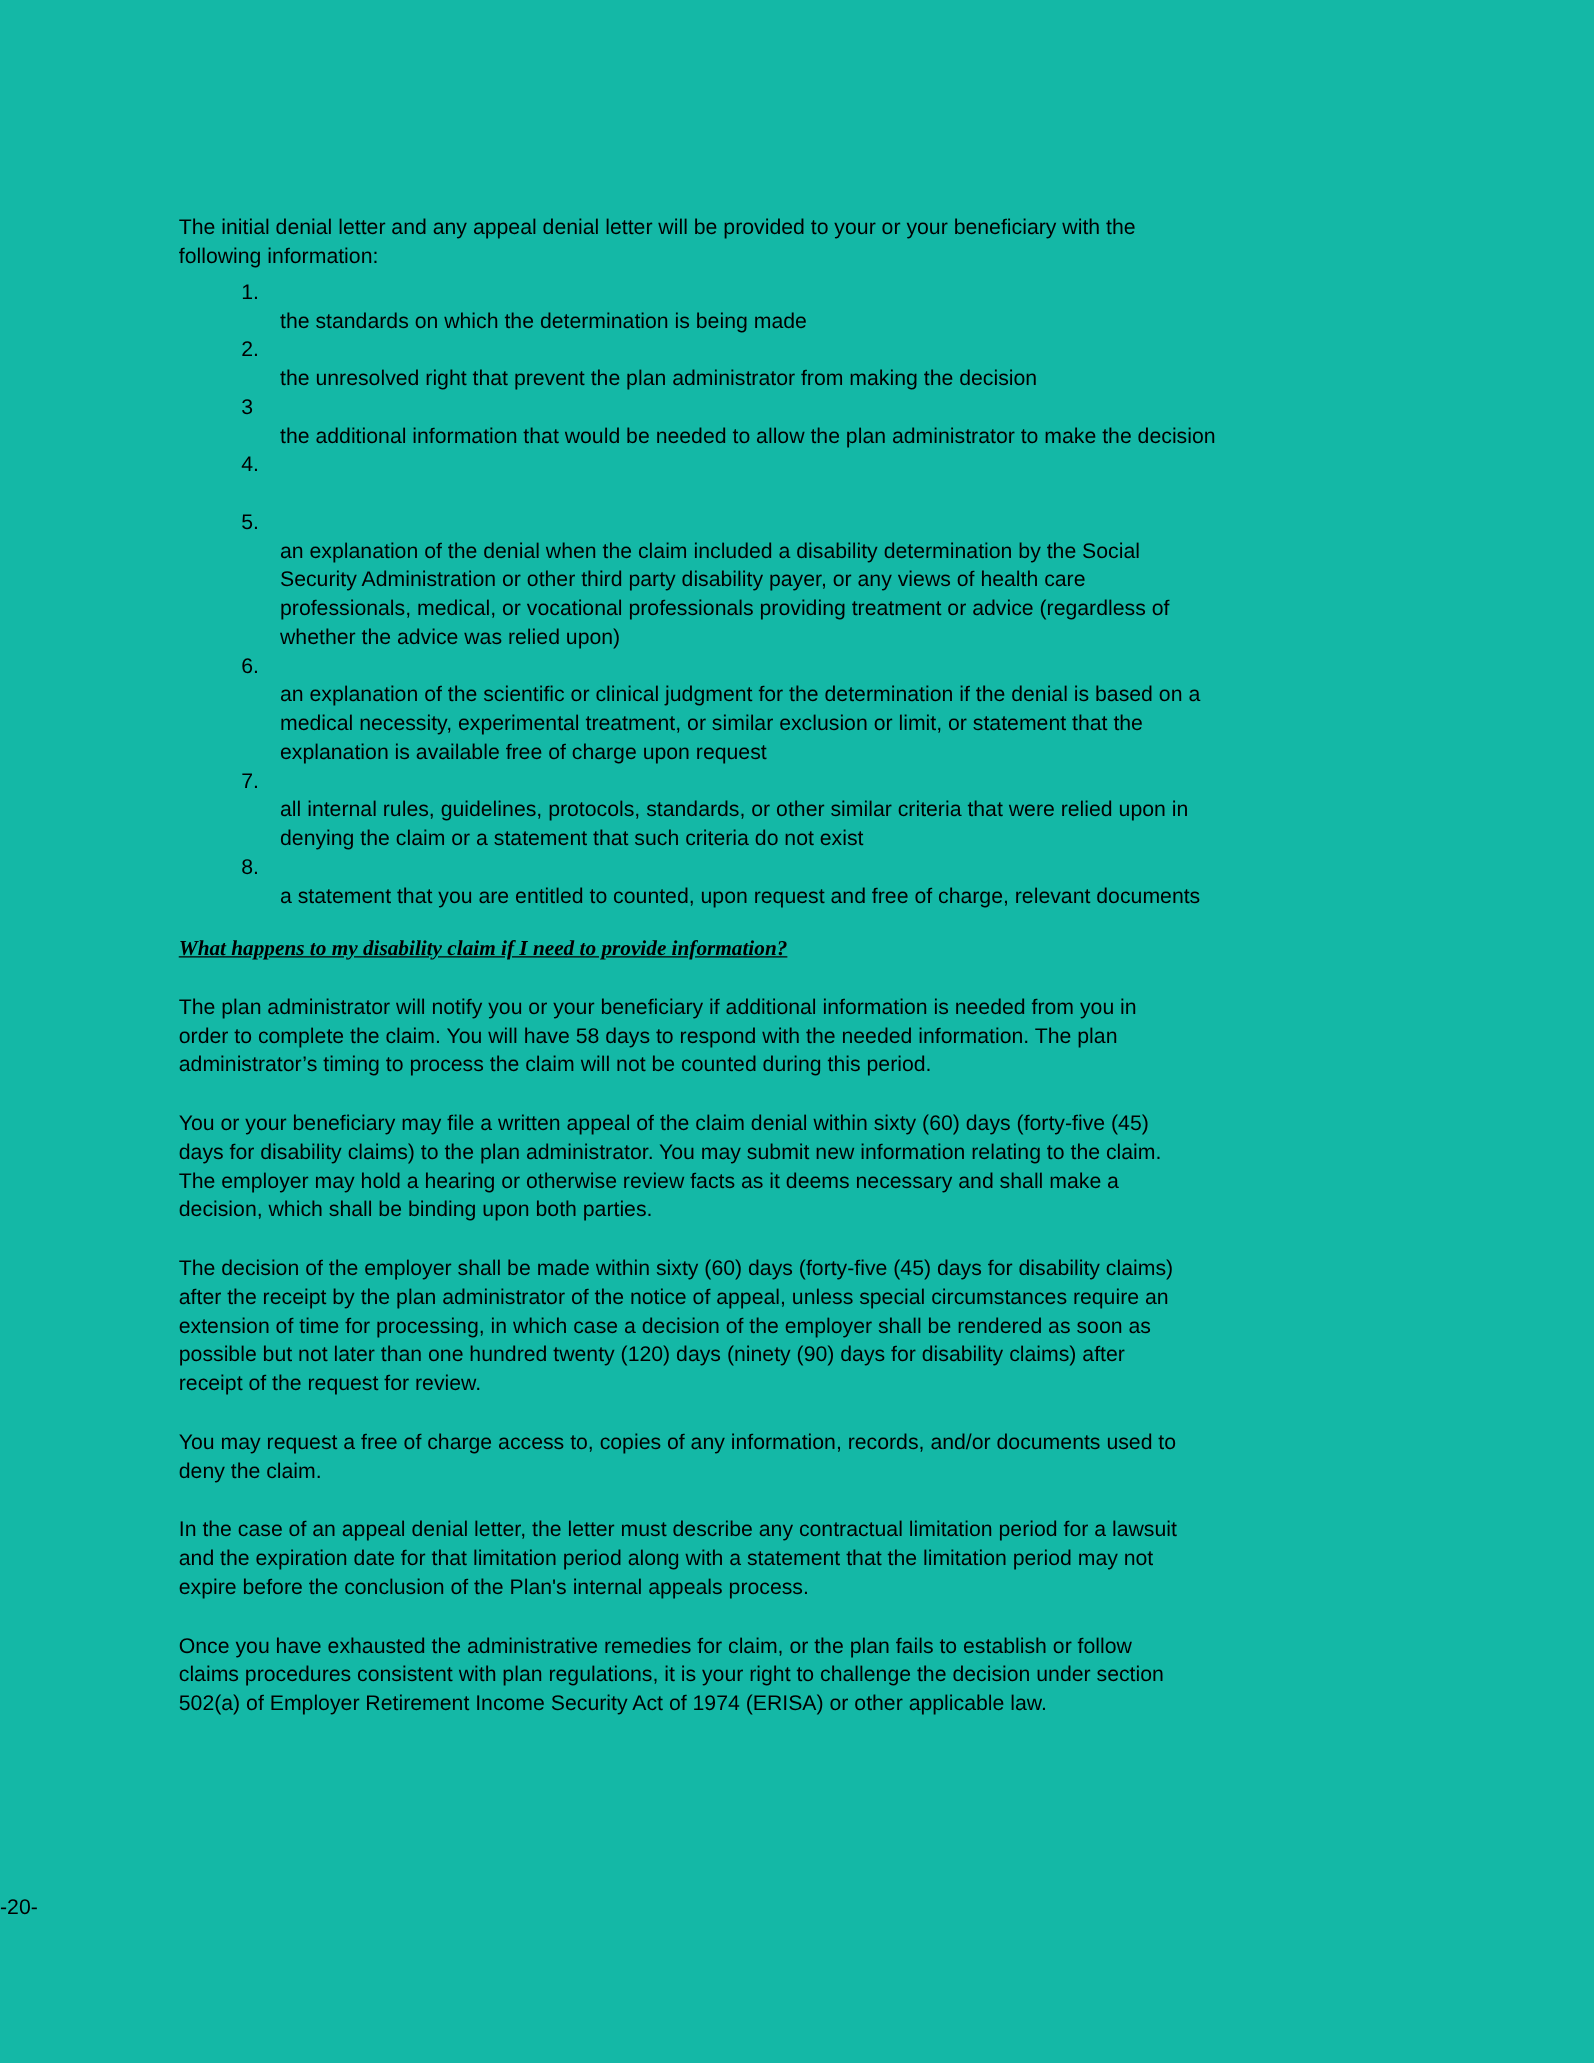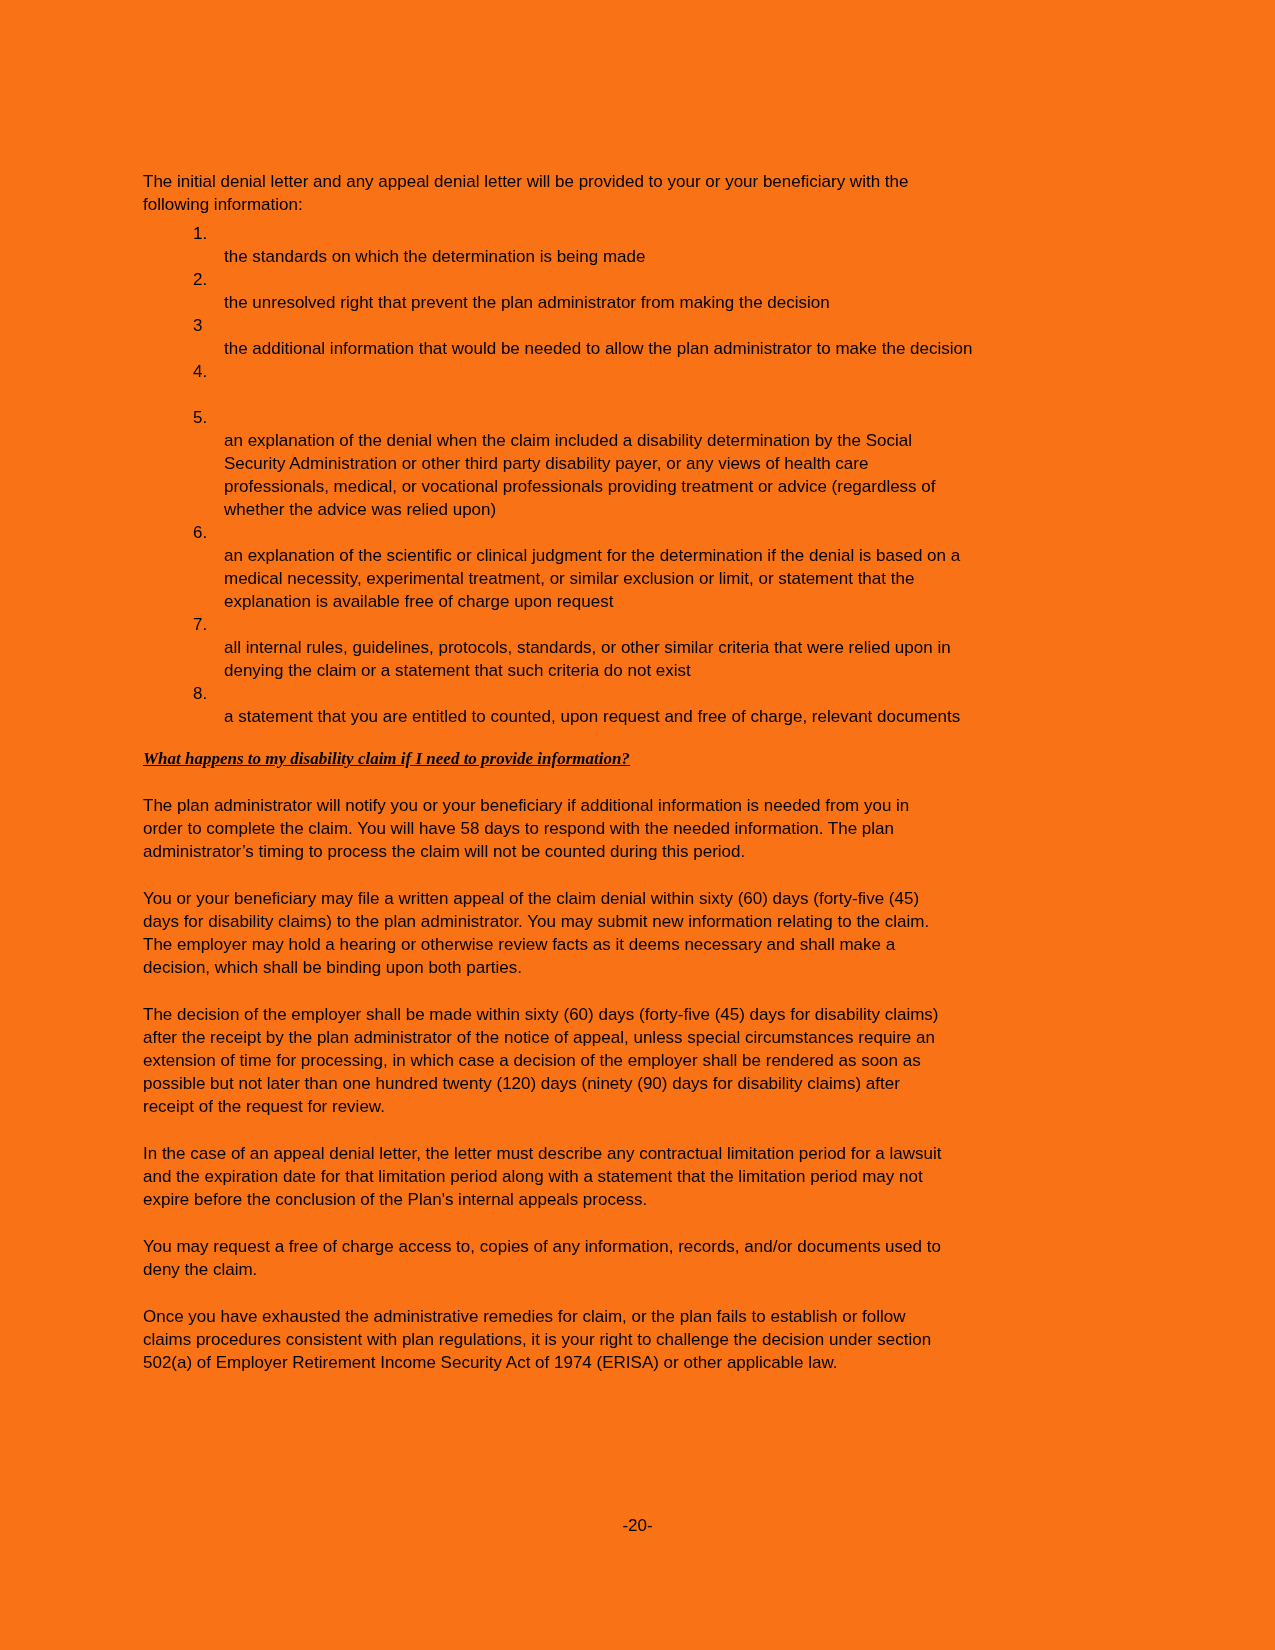--- a/index.html
+++ b/index.html
@@ -4,21 +4,21 @@
 <style>
   html, body {
     margin: 0;
     padding: 0;
     background: #ffffff;
   }
   .page {
     position: relative;
     width: 1275px;
     height: 1650px;
-    background: #f97316;
+    background: #14b8a6;
     color: #000000;
     font-family: "Liberation Sans", sans-serif;
     font-size: 17px;
     line-height: 23px;
     overflow: hidden;
   }
   .content {
     position: absolute;
     left: 143px;
     top: 170px;
@@ -53,21 +53,21 @@
     text-decoration: underline;
     margin: 4px 0 24px 0;
     white-space: pre-line;
     font-family: Liberation Serif, serif;
   }
   .page-footer {
     position: absolute;
     left: 0;
     top: 1514px;
     width: 1275px;
-    text-align: center;
+    text-align: left;
   }
 </style>
 </head>
 <body>
 
 <div class="page">
   <div class="content">
 
     <p class="para intro">The initial denial letter and any appeal denial letter will be provided to your or your beneficiary with the
 following information:</p>
@@ -114,25 +114,25 @@
 
     <p class="para">You or your beneficiary may file a written appeal of the claim denial within sixty (60) days (forty-five (45)
 days for disability claims) to the plan administrator. You may submit new information relating to the claim.
 The employer may hold a hearing or otherwise review facts as it deems necessary and shall make a
 decision, which shall be binding upon both parties.</p>
     <p class="para">The decision of the employer shall be made within sixty (60) days (forty-five (45) days for disability claims)
 after the receipt by the plan administrator of the notice of appeal, unless special circumstances require an
 extension of time for processing, in which case a decision of the employer shall be rendered as soon as
 possible but not later than one hundred twenty (120) days (ninety (90) days for disability claims) after
 receipt of the request for review.</p>
+    <p class="para">You may request a free of charge access to, copies of any information, records, and/or documents used to
+deny the claim.</p>
     <p class="para">In the case of an appeal denial letter, the letter must describe any contractual limitation period for a lawsuit
 and the expiration date for that limitation period along with a statement that the limitation period may not
 expire before the conclusion of the Plan's internal appeals process.</p>
-    <p class="para">You may request a free of charge access to, copies of any information, records, and/or documents used to
-deny the claim.</p>
     <p class="para">Once you have exhausted the administrative remedies for claim, or the plan fails to establish or follow
 claims procedures consistent with plan regulations, it is your right to challenge the decision under section
 502(a) of Employer Retirement Income Security Act of 1974 (ERISA) or other applicable law.</p>
 
   </div>
 
   <div class="page-footer">-20-</div>
 </div>
 
 </body></html>

